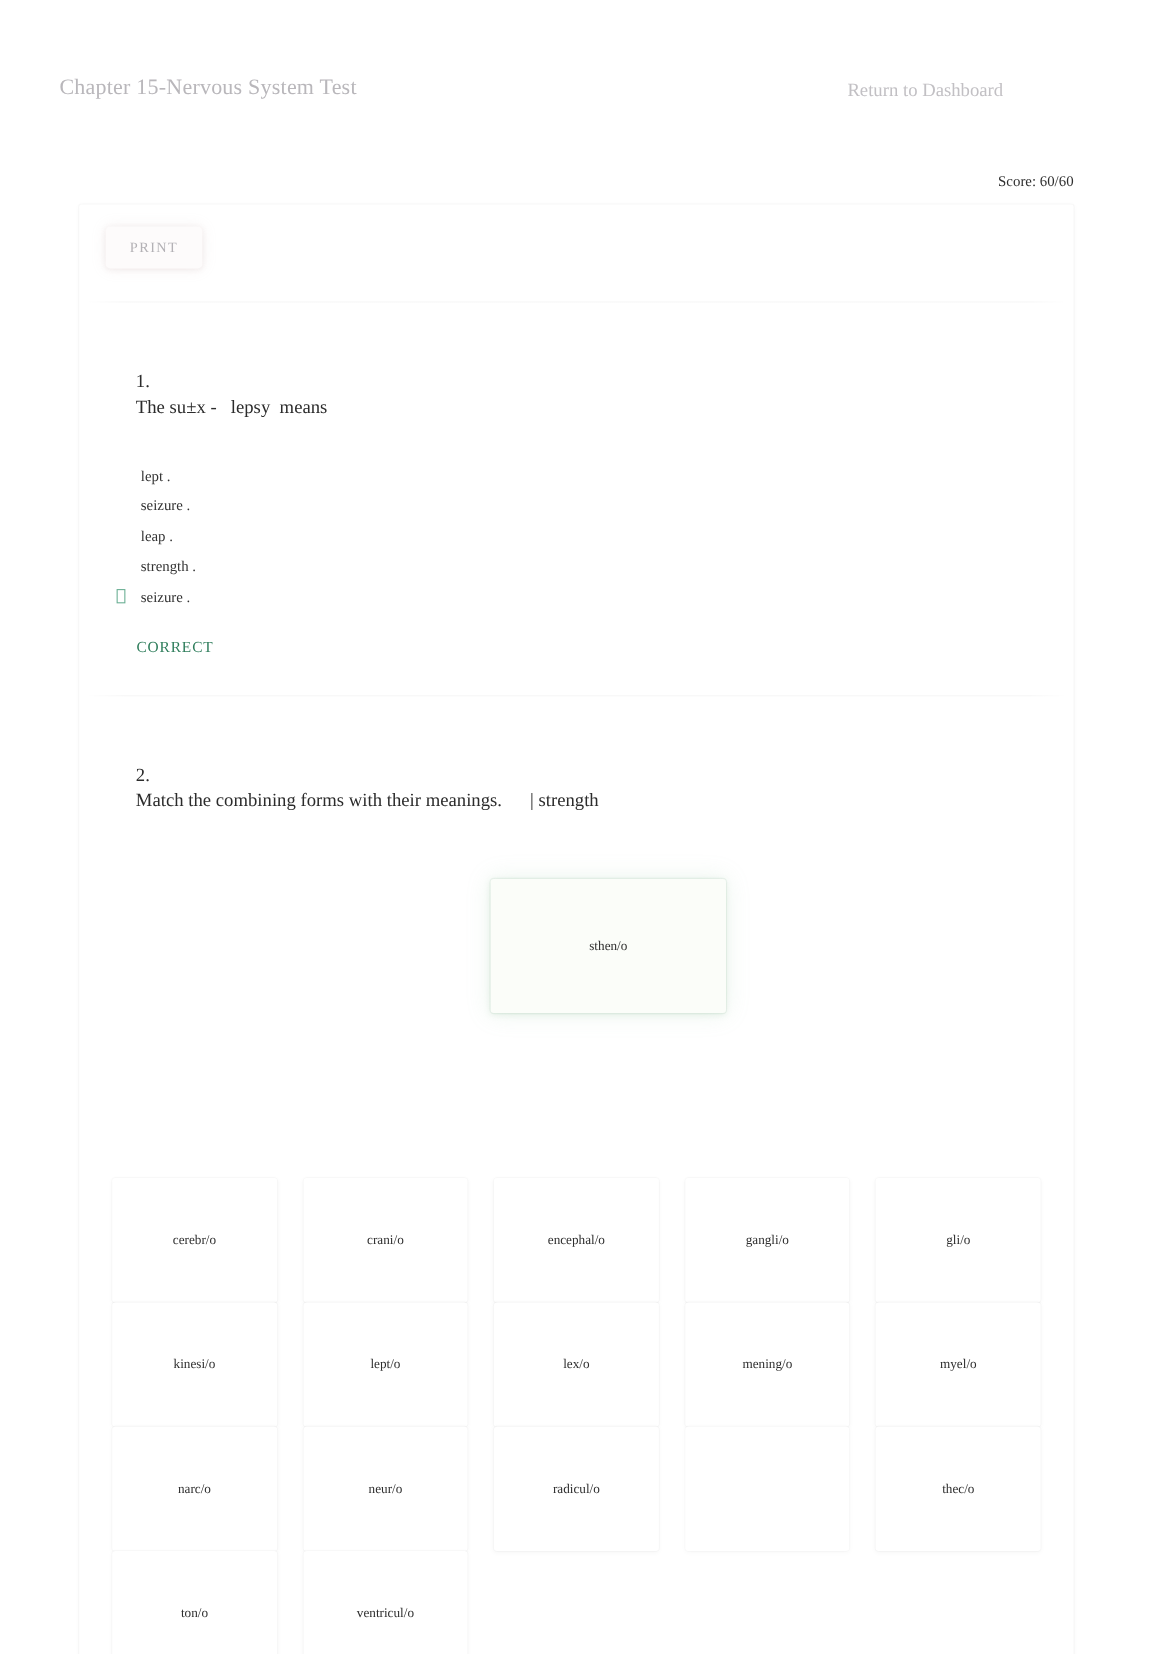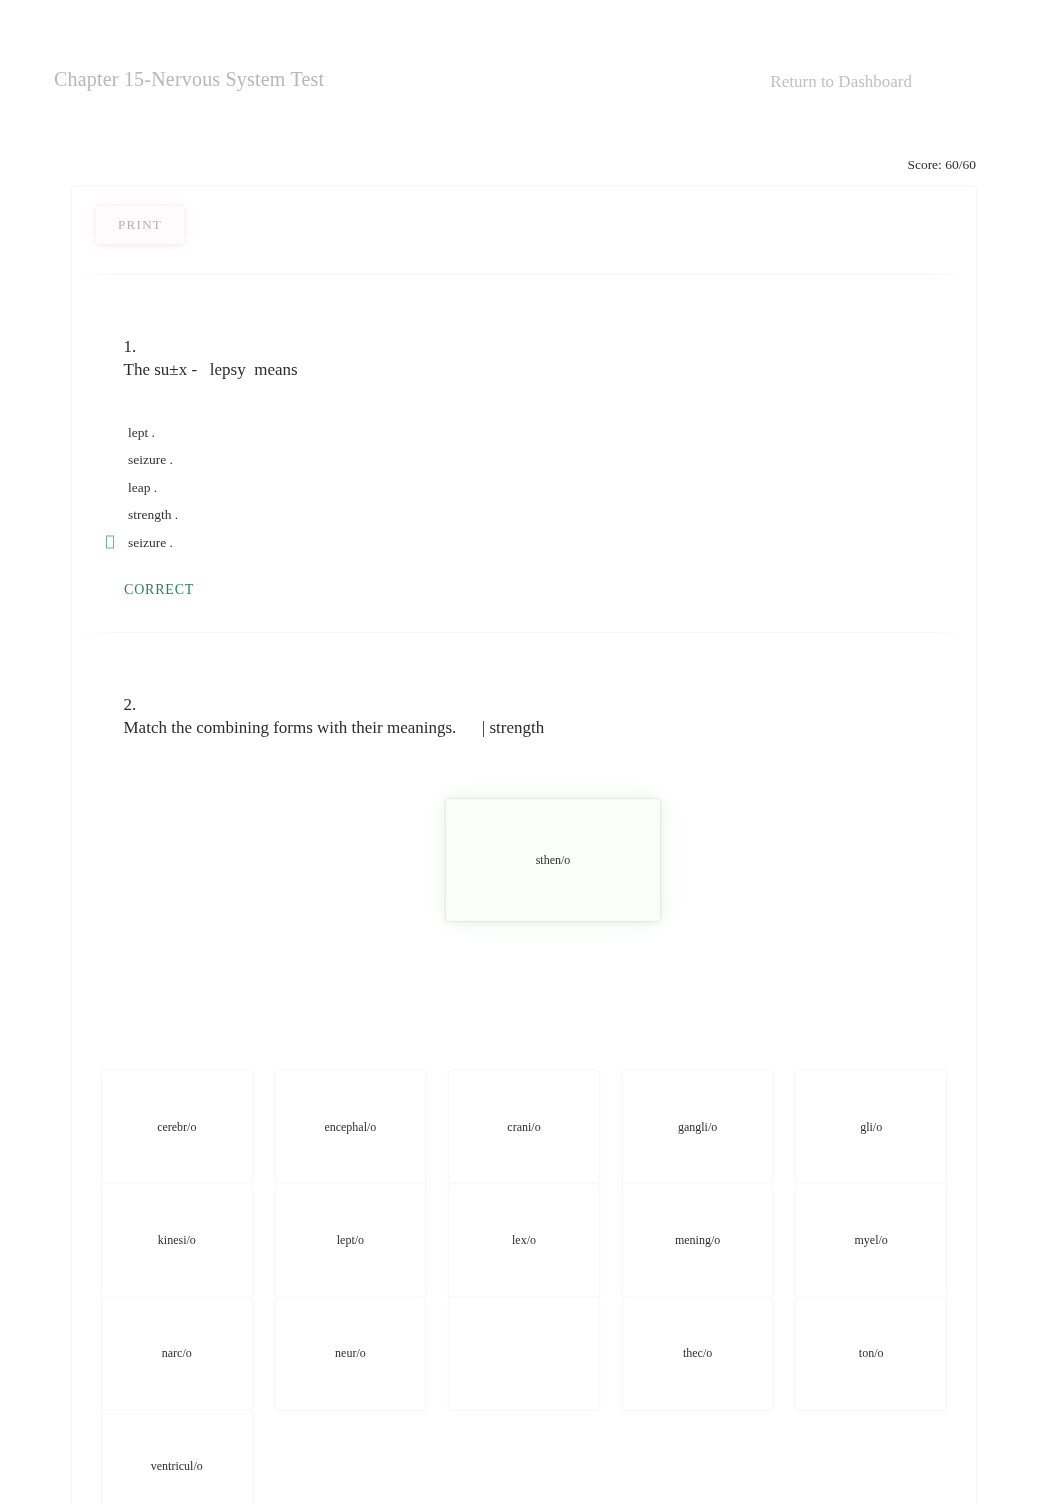--- a/index.html
+++ b/index.html
@@ -247,33 +247,34 @@
       <span class="q-num">2.</span>
       <span>Match the combining forms with their meanings.      | strength</span>
     </div>
 
     <div class="match-area">
 
       <div class="tile answer tile-solo">sthen/o</div>
 
       <div class="tile-grid">
         <div class="tile">cerebr/o</div>
+        <div class="tile">crani/o</div>
         <div class="tile">encephal/o</div>
-        <div class="tile">crani/o</div>
         <div class="tile">gangli/o</div>
         <div class="tile">gli/o</div>
 
         <div class="tile">kinesi/o</div>
         <div class="tile">lept/o</div>
         <div class="tile">lex/o</div>
         <div class="tile">mening/o</div>
         <div class="tile">myel/o</div>
 
         <div class="tile">narc/o</div>
         <div class="tile">neur/o</div>
+        <div class="tile">radicul/o</div>
         <div class="tile empty"></div>
 
         <div class="tile">thec/o</div>
         <div class="tile">ton/o</div>
         <div class="tile">ventricul/o</div>
         <div class="tile blank-slot"></div>
         <div class="tile blank-slot"></div>
       </div>
     </div>
 

